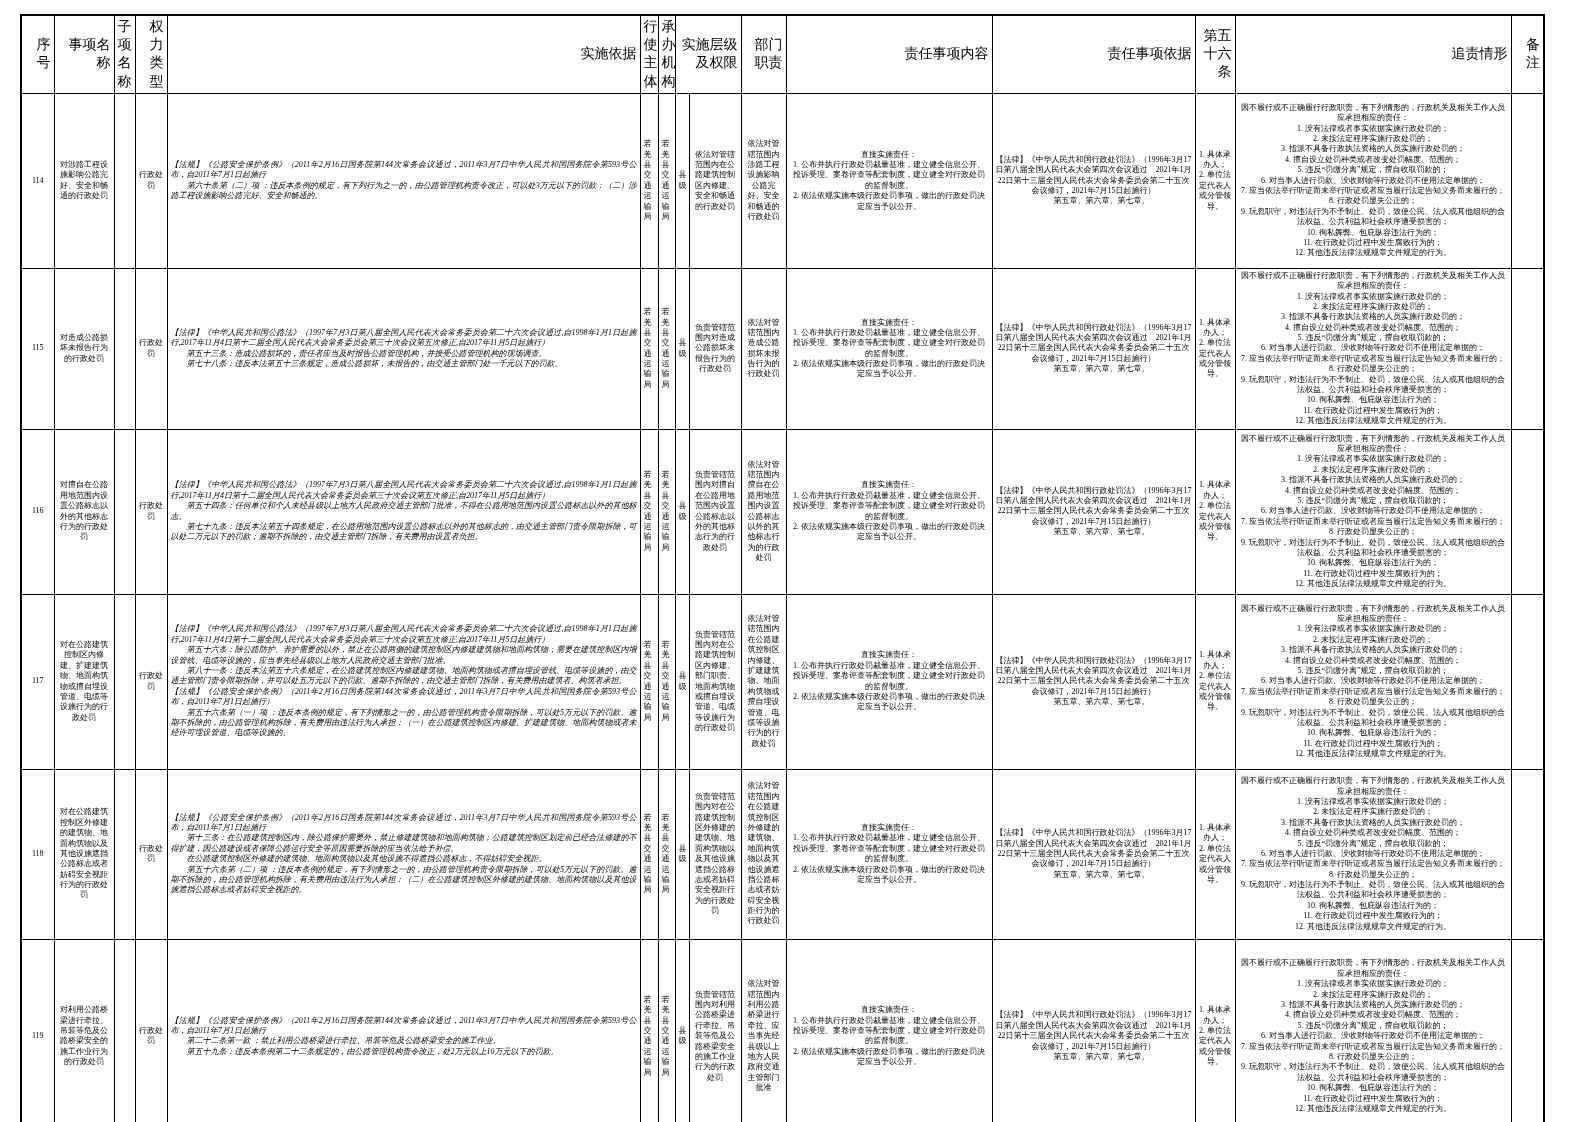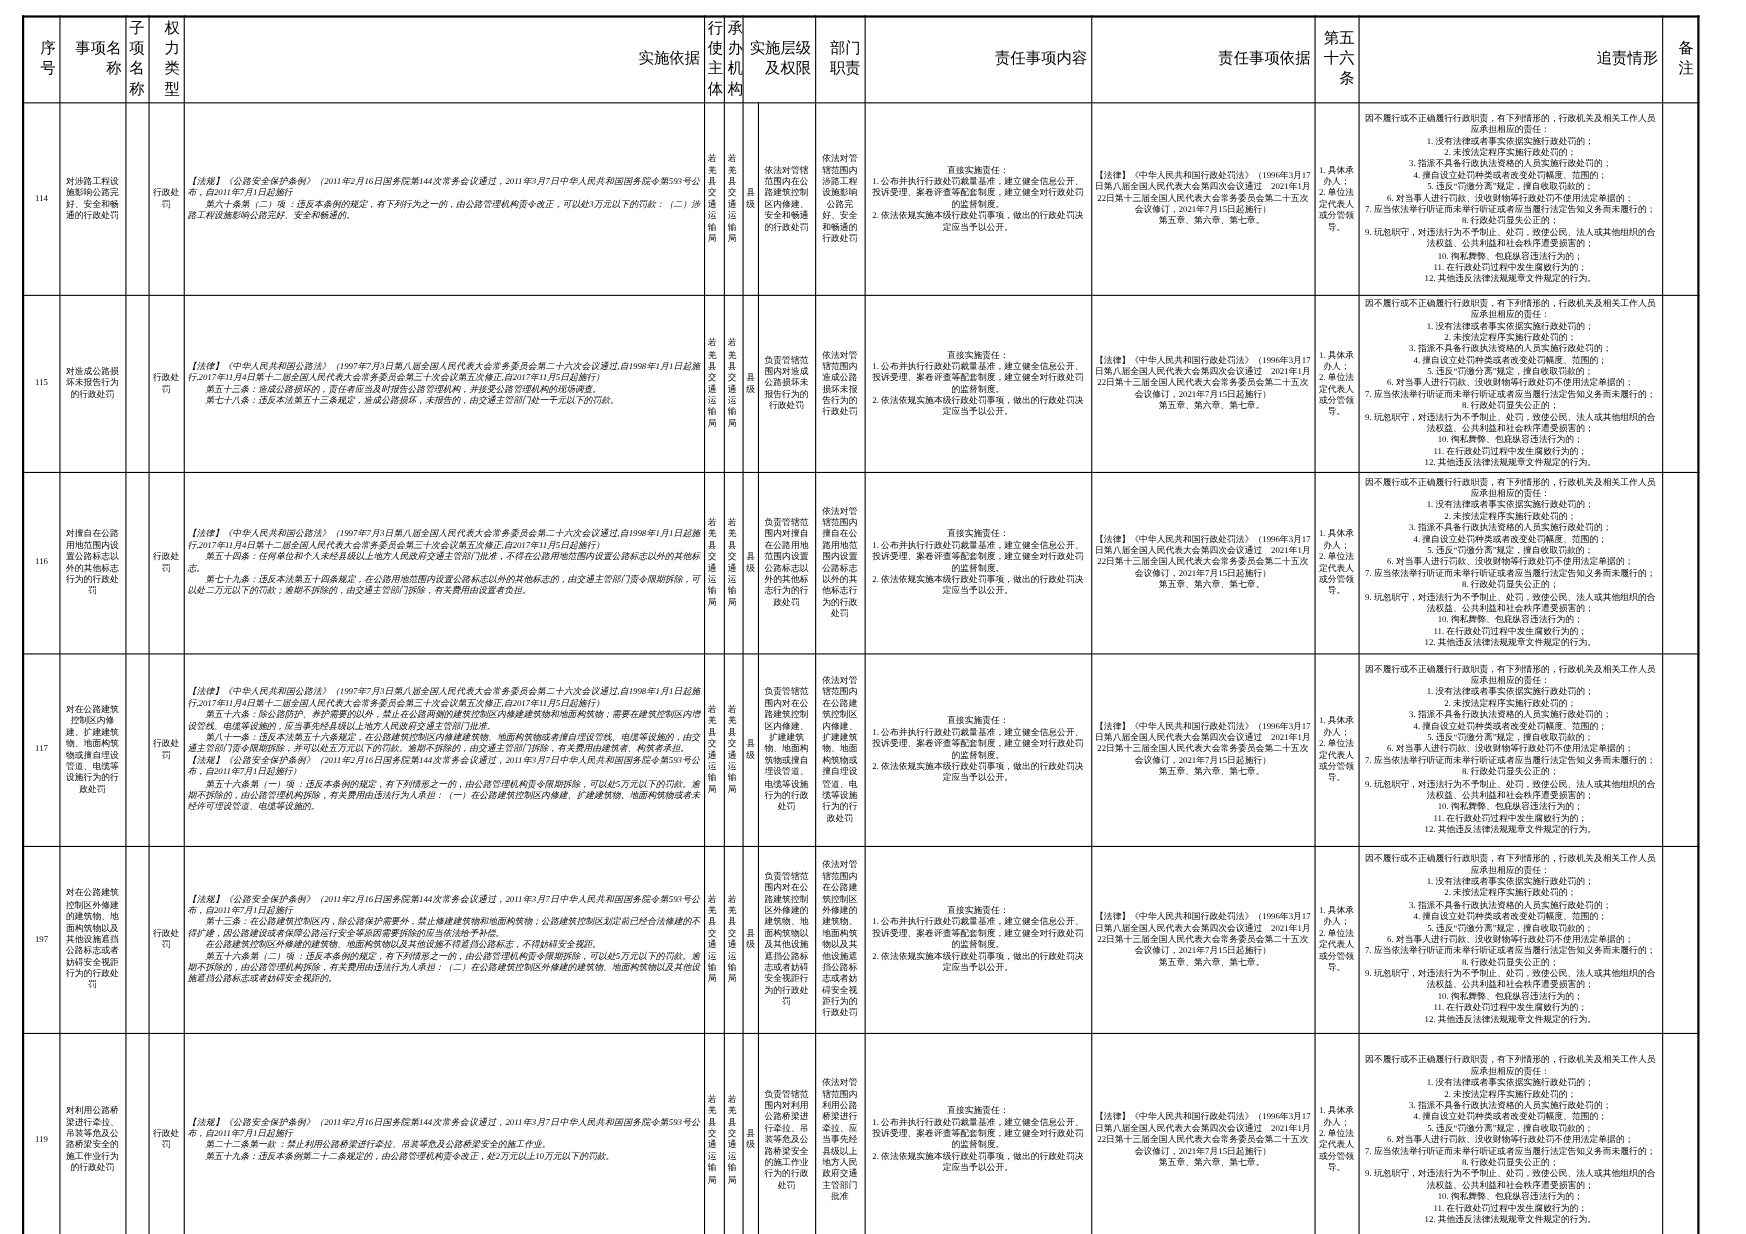--- a/index.html
+++ b/index.html
@@ -192,21 +192,21 @@
       <td class="tc"></td>
       <td class="tc">行政处罚</td>
       <td class="tj">【法律】《中华人民共和国公路法》（1997年7月3日第八届全国人民代表大会常务委员会第二十六次会议通过,自1998年1月1日起施行,2017年11月4日第十二届全国人民代表大会常务委员会第三十次会议第五次修正,自2017年11月5日起施行）
 　　第五十六条：除公路防护、养护需要的以外，禁止在公路两侧的建筑控制区内修建建筑物和地面构筑物；需要在建筑控制区内增设管线、电缆等设施的，应当事先经县级以上地方人民政府交通主管部门批准。
 　　第八十一条：违反本法第五十六条规定，在公路建筑控制区内修建建筑物、地面构筑物或者擅自埋设管线、电缆等设施的，由交通主管部门责令限期拆除，并可以处五万元以下的罚款。逾期不拆除的，由交通主管部门拆除，有关费用由建筑者、构筑者承担。
 【法规】《公路安全保护条例》（2011年2月16日国务院第144次常务会议通过，2011年3月7日中华人民共和国国务院令第593号公布，自2011年7月1日起施行）
 　　第五十六条第（一）项 ：违反本条例的规定，有下列情形之一的，由公路管理机构责令限期拆除，可以处5万元以下的罚款。逾期不拆除的，由公路管理机构拆除，有关费用由违法行为人承担：（一）在公路建筑控制区内修建、扩建建筑物、地面构筑物或者未经许可埋设管道、电缆等设施的。</td>
       <td class="vnarrow">若羌县交通运输局</td>
       <td class="vnarrow">若羌县交通运输局</td>
       <td class="vnarrow">县级</td>
-      <td class="tc">负责管辖范围内对在公路建筑控制区内修建、扩建建筑物、地面构筑物或擅自埋设管道、电缆等设施行为的行政处罚</td>
+      <td class="tc">负责管辖范围内对在公路建筑控制区内修建、部门职责、地面构筑物或擅自埋设管道、电缆等设施行为的行政处罚</td>
       <td class="tc">依法对管辖范围内在公路建筑控制区内修建、扩建建筑物、地面构筑物或擅自埋设管道、电缆等设施行为的行政处罚</td>
       <td class="tl">直接实施责任：
 1. 公布并执行行政处罚裁量基准，建立健全信息公开、投诉受理、案卷评查等配套制度，建立健全对行政处罚的监督制度。
 2. 依法依规实施本级行政处罚事项，做出的行政处罚决定应当予以公开。</td>
       <td class="tl">【法律】《中华人民共和国行政处罚法》（1996年3月17日第八届全国人民代表大会第四次会议通过　2021年1月22日第十三届全国人民代表大会常务委员会第二十五次会议修订，2021年7月15日起施行）
 　　第五章、第六章、第七章。</td>
       <td class="tc small">1. 具体承办人；
 2. 单位法定代表人或分管领导。</td>
       <td class="tl small">因不履行或不正确履行行政职责，有下列情形的，行政机关及相关工作人员应承担相应的责任：
 1. 没有法律或者事实依据实施行政处罚的；
@@ -217,21 +217,21 @@
 6. 对当事人进行罚款、没收财物等行政处罚不使用法定单据的；
 7. 应当依法举行听证而未举行听证或者应当履行法定告知义务而未履行的；
 8. 行政处罚显失公正的；
 9. 玩忽职守，对违法行为不予制止、处罚，致使公民、法人或其他组织的合法权益、公共利益和社会秩序遭受损害的；
 10. 徇私舞弊、包庇纵容违法行为的；
 11. 在行政处罚过程中发生腐败行为的；
 12. 其他违反法律法规规章文件规定的行为。</td>
       <td class="tc"></td>
     </tr>
     <tr class="r4">
-      <td class="tc">197</td>
+      <td class="tc">118</td>
       <td class="tl">对在公路建筑控制区外修建的建筑物、地面构筑物以及其他设施遮挡公路标志或者妨碍安全视距行为的行政处罚</td>
       <td class="tc"></td>
       <td class="tc">行政处罚</td>
       <td class="tj">【法规】《公路安全保护条例》（2011年2月16日国务院第144次常务会议通过，2011年3月7日中华人民共和国国务院令第593号公布，自2011年7月1日起施行
 　　第十三条：在公路建筑控制区内，除公路保护需要外，禁止修建建筑物和地面构筑物；公路建筑控制区划定前已经合法修建的不得扩建，因公路建设或者保障公路运行安全等原因需要拆除的应当依法给予补偿。
 　　在公路建筑控制区外修建的建筑物、地面构筑物以及其他设施不得遮挡公路标志，不得妨碍安全视距。
 　　第五十六条第（二）项 ：违反本条例的规定，有下列情形之一的，由公路管理机构责令限期拆除，可以处5万元以下的罚款。逾期不拆除的，由公路管理机构拆除，有关费用由违法行为人承担：（二）在公路建筑控制区外修建的建筑物、地面构筑物以及其他设施遮挡公路标志或者妨碍安全视距的。</td>
       <td class="vnarrow">若羌县交通运输局</td>
       <td class="vnarrow">若羌县交通运输局</td>
       <td class="vnarrow">县级</td>

